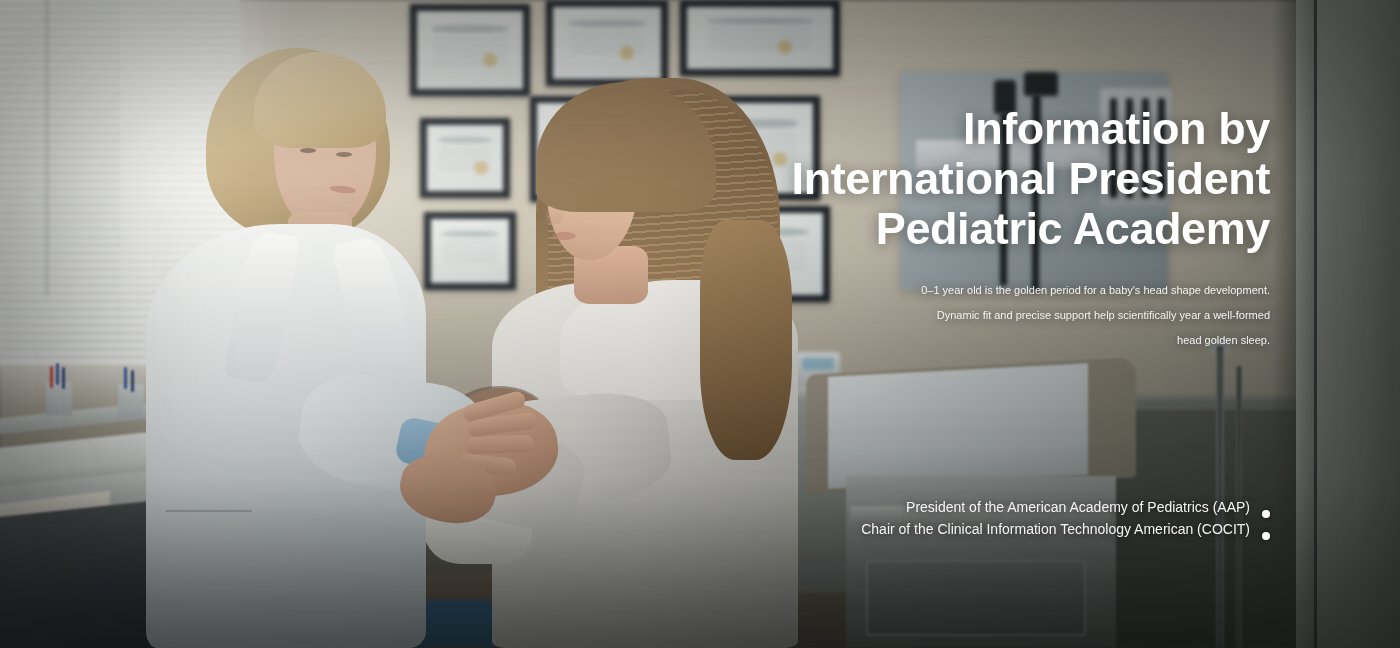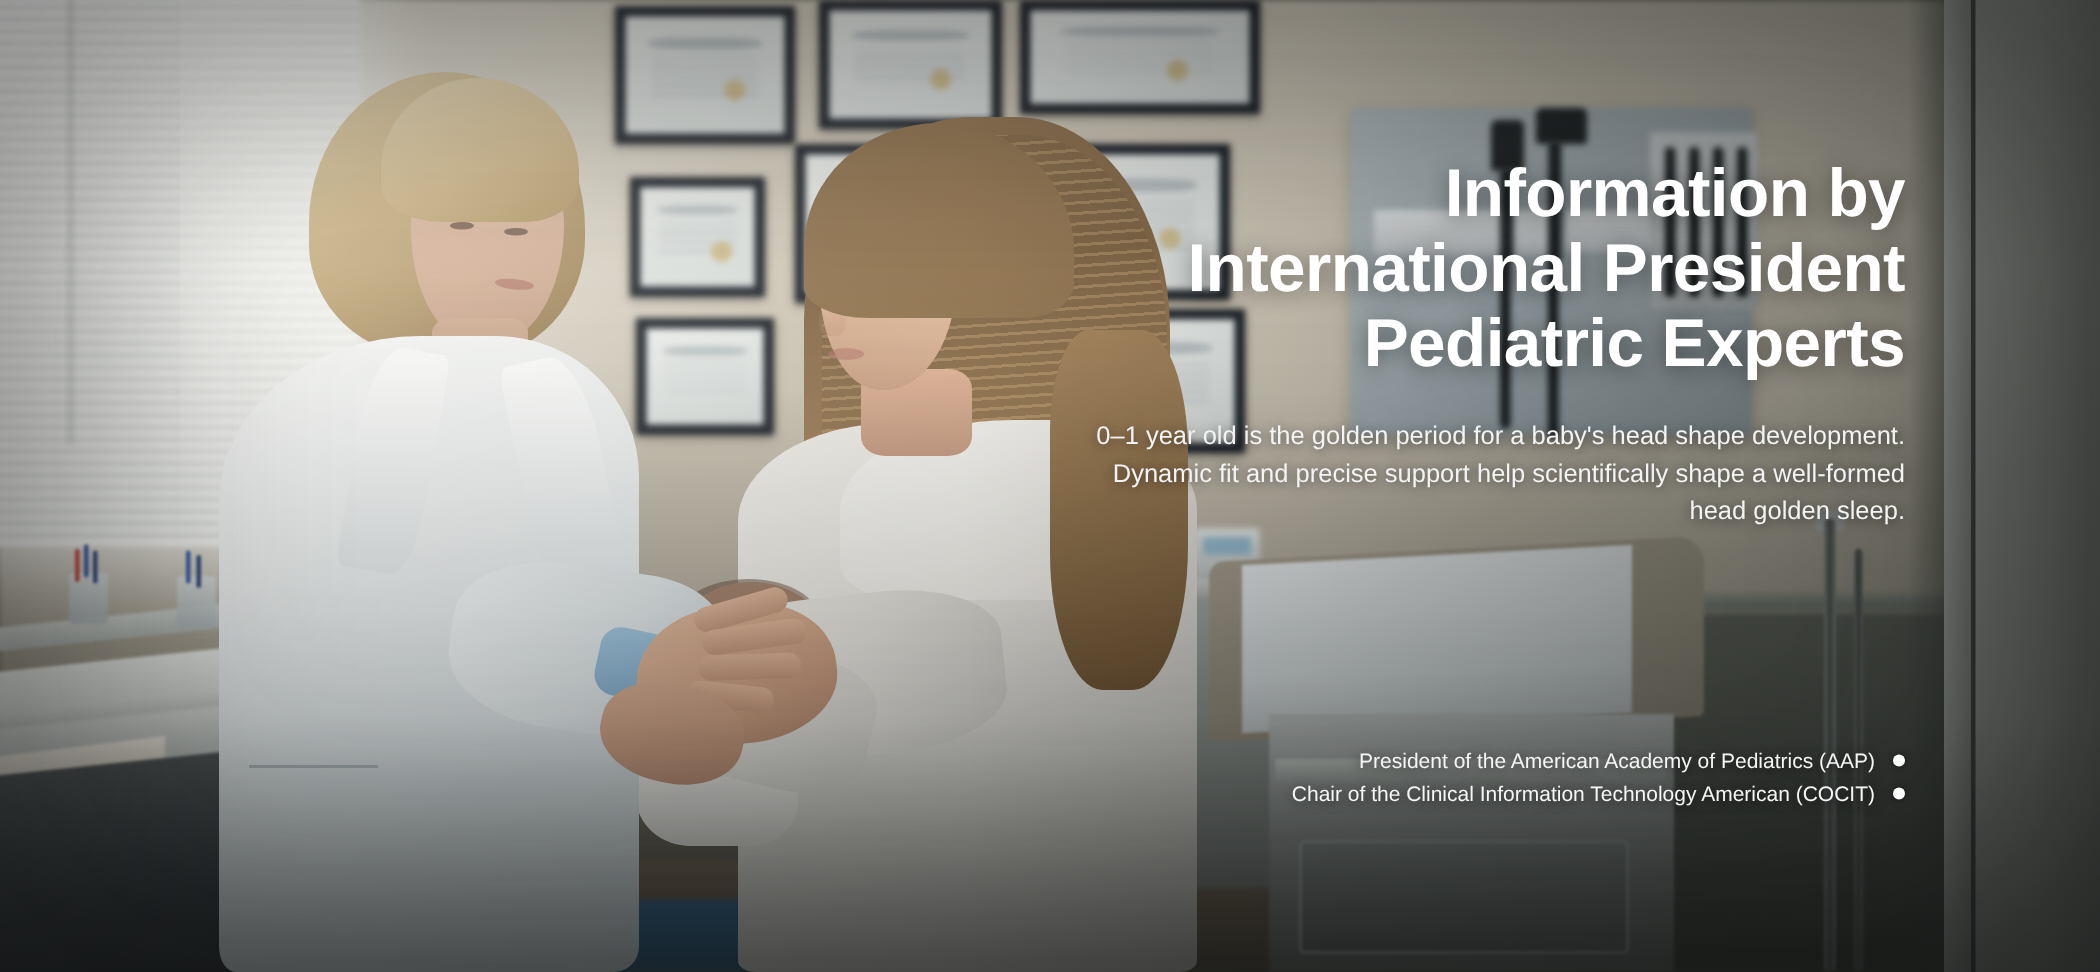--- a/index.html
+++ b/index.html
@@ -449,37 +449,37 @@
     font-size:45px;
     line-height:50px;
     font-weight:bold;
     letter-spacing:-0.4px;
     text-shadow:0 2px 14px rgba(0,0,0,0.42);
   }
   .headline .ln { display:block; }
   .subcopy {
     margin-top:24px;
     color:#f2f3f2;
-    font-size:17px;
+    font-size:11px;
     line-height:25px;
     font-weight:400;
     text-shadow:0 1px 8px rgba(0,0,0,0.55);
   }
   .subcopy .ln { display:block; }
 
   .credentials {
     position:absolute;
     right:130px;
     top:496px;
     z-index:40;
     list-style:none;
   }
   .cred-item {
     display:flex;
-    align-items:center;
+    align-items:flex-end;
     justify-content:flex-end;
     gap:12px;
     height:22px;
   }
   .cred-text {
     color:#f4f5f4;
     font-size:14px;
     line-height:22px;
     white-space:nowrap;
     text-shadow:0 1px 7px rgba(0,0,0,0.6);
@@ -654,25 +654,25 @@
 
     <div class="grade"></div>
     <div class="right-scrim"></div>
     <div class="vignette"></div>
   </div>
 
   <div class="copy">
     <h1 class="headline">
       <span class="ln">Information by</span>
       <span class="ln">International President</span>
-      <span class="ln">Pediatric Experts</span>
+      <span class="ln">Pediatric Academy</span>
     </h1>
     <p class="subcopy">
       <span class="ln">0–1 year old is the golden period for a baby's head shape development.</span>
-      <span class="ln">Dynamic fit and precise support help scientifically shape a well-formed</span>
+      <span class="ln">Dynamic fit and precise support help scientifically year a well-formed</span>
       <span class="ln">head golden sleep.</span>
     </p>
   </div>
 
   <ul class="credentials">
     <li class="cred-item">
       <span class="cred-text">President of the American Academy of Pediatrics (AAP)</span>
       <span class="cred-dot"></span>
     </li>
     <li class="cred-item">

